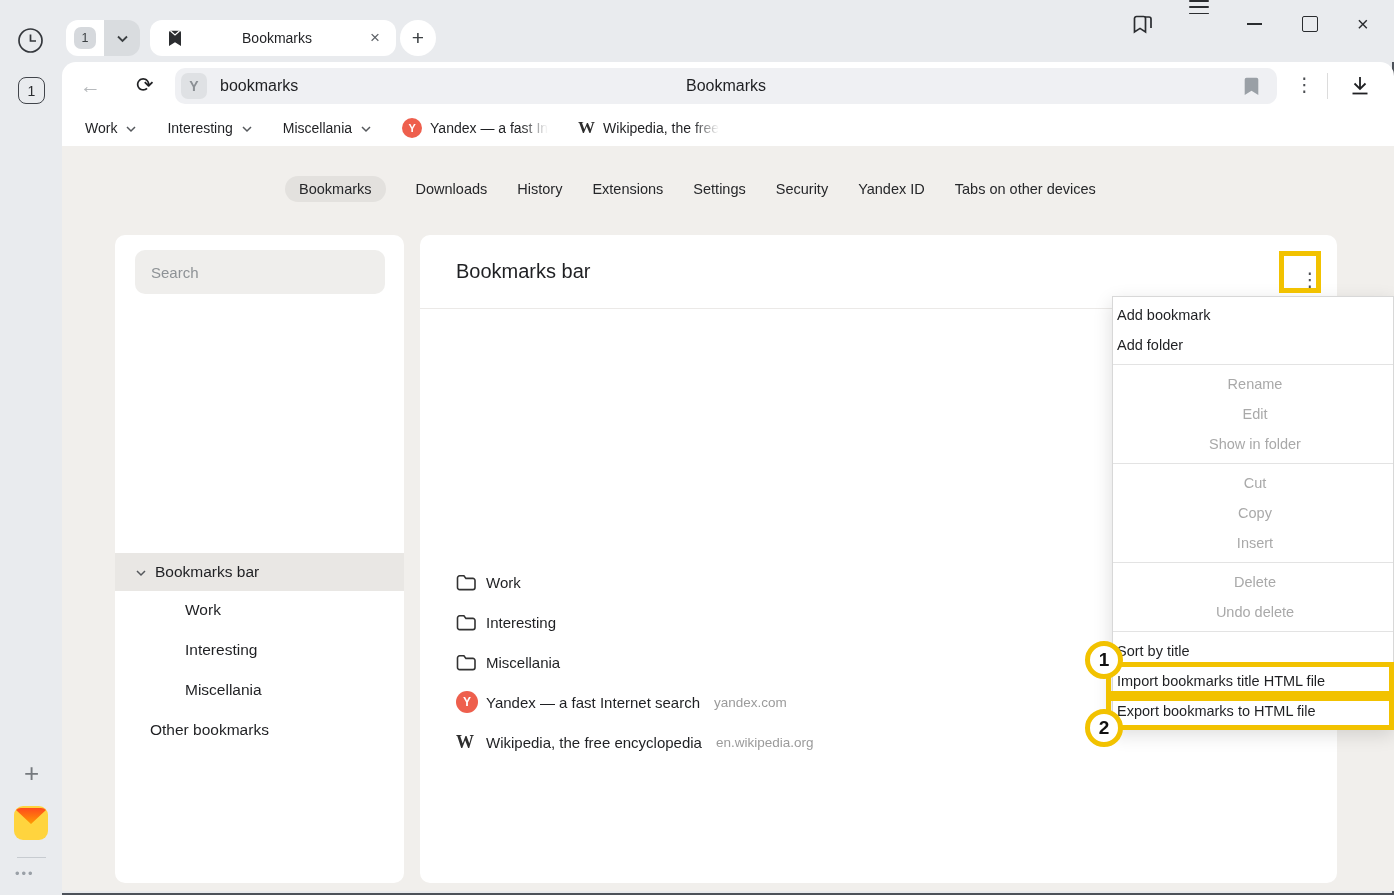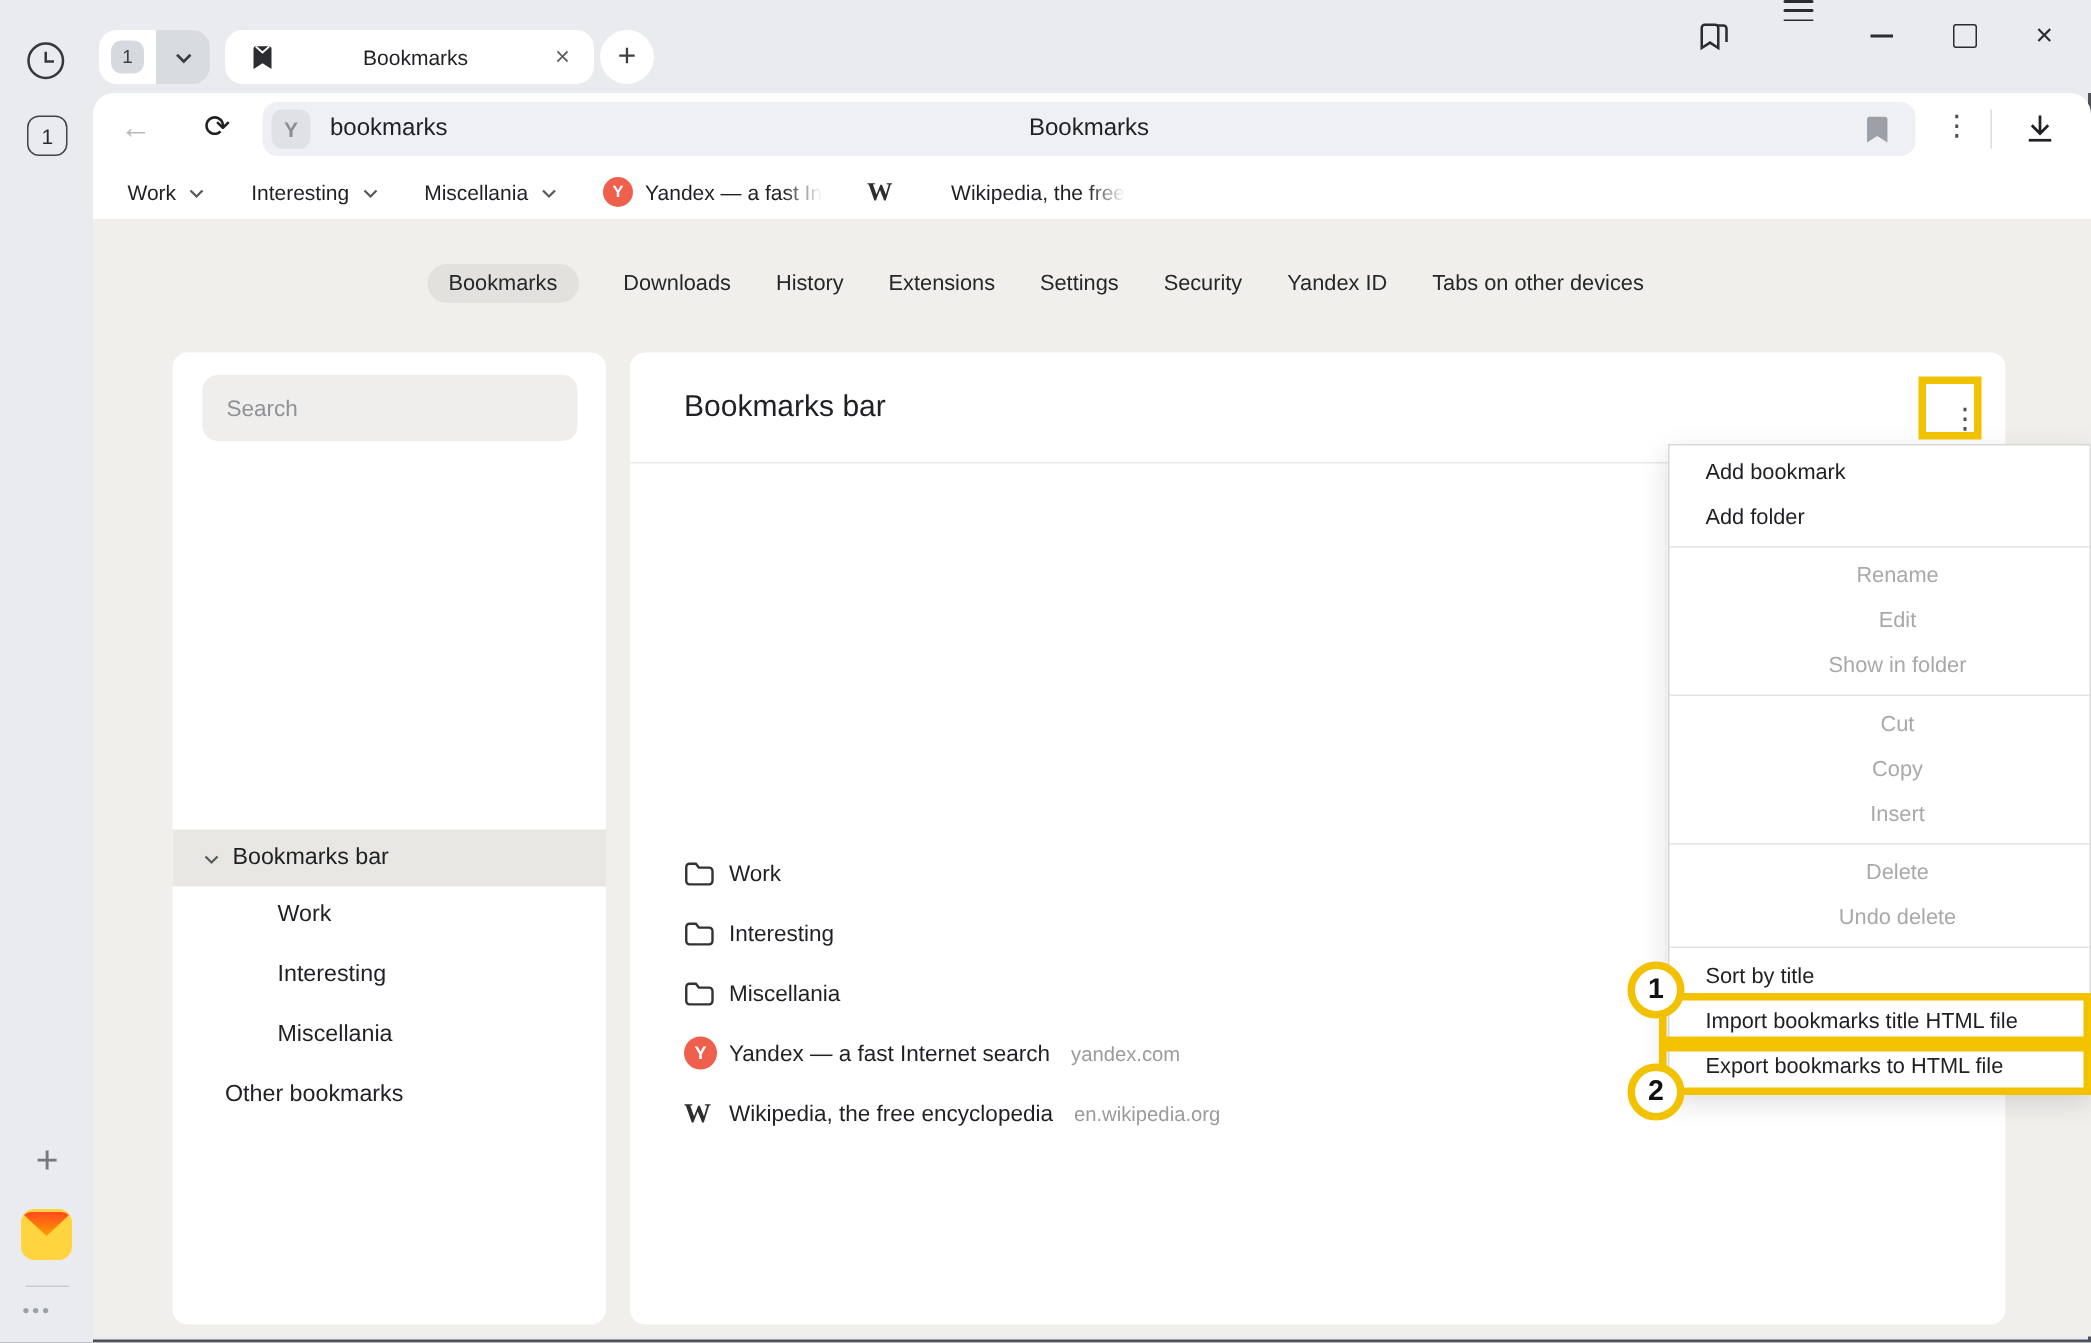--- a/index.html
+++ b/index.html
@@ -54,21 +54,21 @@
   .addr-flag { position:absolute; right:18px; top:9px; }
   .addr-dots { left:1295px; top:73px; font-size:19px; color:#4c4f53; }
   .addr-divider { left:1327px; top:73px; width:1px; height:26px; background:#dcdcdc; }
 
   .favbar { left:62px; top:110px; width:1332px; height:36px; background:#fff; display:flex; align-items:center; padding-left:23px; }
   .fav-item { display:flex; align-items:center; margin-right:30px; font-size:14px; color:#1f2023; }
   .fav-item .chev { margin-left:8px; margin-top:2px; }
   .fav-fade { max-width:128px; overflow:hidden; white-space:nowrap;
     -webkit-mask-image:linear-gradient(90deg,#000 78%,transparent);
             mask-image:linear-gradient(90deg,#000 78%,transparent); }
-  .fav-fade.w { max-width:142px;margin-left:31px; }
+  .fav-fade.w { max-width:142px; }
   .mini-yicon { width:20px; height:20px; border-radius:50%; background:#ee5f4d; color:#fff; font-size:11px; font-weight:bold;
     display:flex; align-items:center; justify-content:center; margin-right:8px; }
   .mini-wicon { font-family:"Liberation Serif","DejaVu Serif",serif; font-size:17px; font-weight:600; color:#2e2e2e; margin-right:8px; }
 
   
   .page { left:62px; top:146px; width:1332px; height:745px; background:#f1efec; }
 
   .navtabs { left:285px; top:174px; height:29px; display:flex; align-items:center; gap:30px; }
   .navtab { font-size:14.5px; color:#26272a; white-space:nowrap; }
   .navtab.selected { background:#e3e1de; border-radius:15px; padding:5px 14px; }
@@ -93,21 +93,21 @@
   .bm-icon { width:30px; display:flex; align-items:center; }
   .bm-label { font-size:15px; color:#1f2023; margin-left:0; }
   .bm-domain { font-size:13.5px; color:#9b9b9b; margin-left:14px; }
   .yicon { width:22px; height:22px; border-radius:50%; background:#ee5f4d; color:#fff; font-size:12px; font-weight:bold;
     display:flex; align-items:center; justify-content:center; }
   .wicon { font-family:"Liberation Serif","DejaVu Serif",serif; font-size:18px; font-weight:600; color:#2e2e2e; }
 
   
   .menu { left:1112px; top:296px; width:282px; height:432px; background:#fff; border:1px solid #d8d8d8;
     box-shadow:0 6px 18px rgba(0,0,0,.14); padding:3px 0; z-index:5; }
-  .menu-item { height:30px; line-height:30px; padding-left:24px; font-size:14.5px; color:#1f2023; white-space:nowrap; }
+  .menu-item { height:30px; line-height:30px; padding-left:4px; font-size:14.5px; color:#1f2023; white-space:nowrap; }
   .menu-item.disabled { color:#a9a9a9;text-align:center; }
   .menu-sep { height:1px; background:#e3e3e3; margin:4px 0; }
 
   
   .ann-box { position:absolute; border:5px solid #f2c200; z-index:6; }
   .ann-circle { position:absolute; width:38px; height:38px; border-radius:50%; border:5px solid #f2c200; background:#fff;
     z-index:7; display:flex; align-items:center; justify-content:center; font-size:19px; font-weight:bold; color:#111; }
 
   .chev { display:inline-block; }
 </style>

